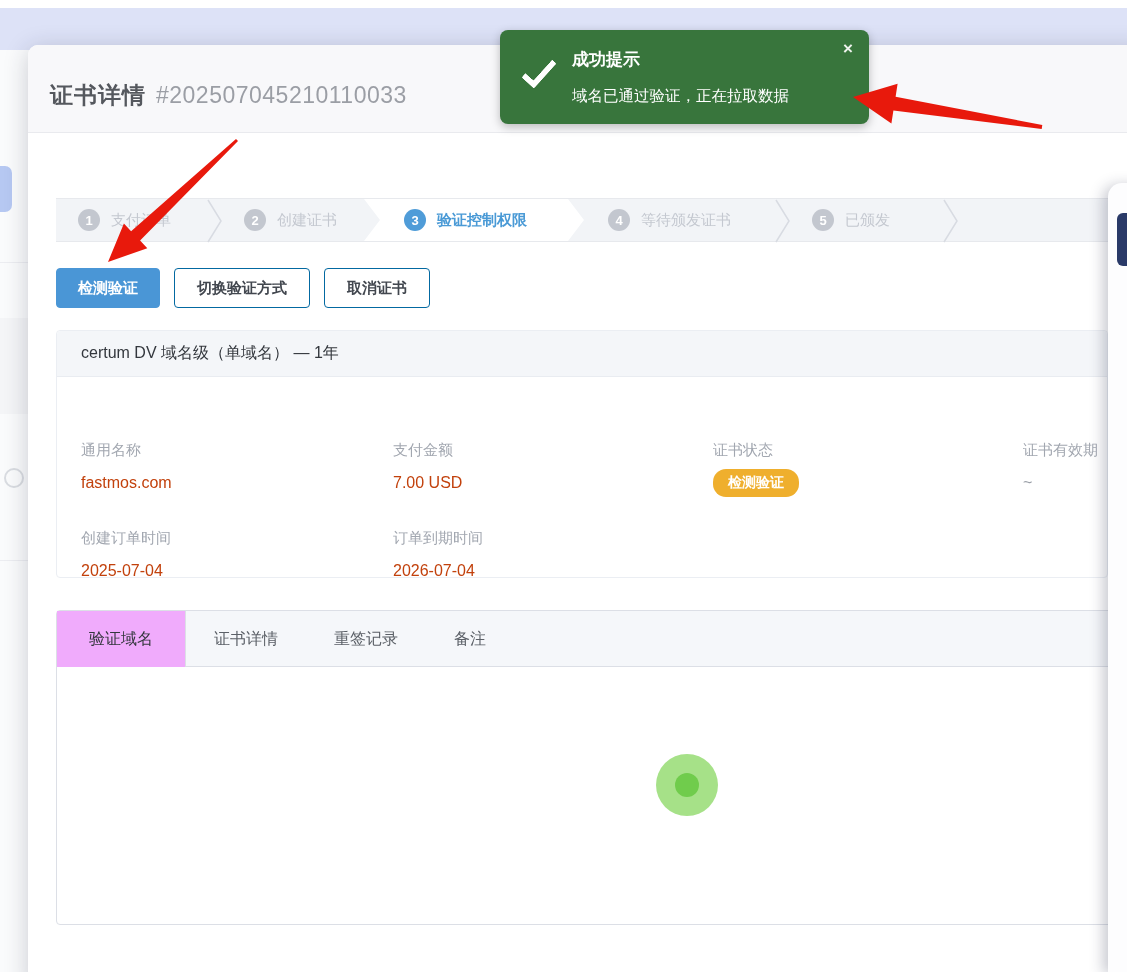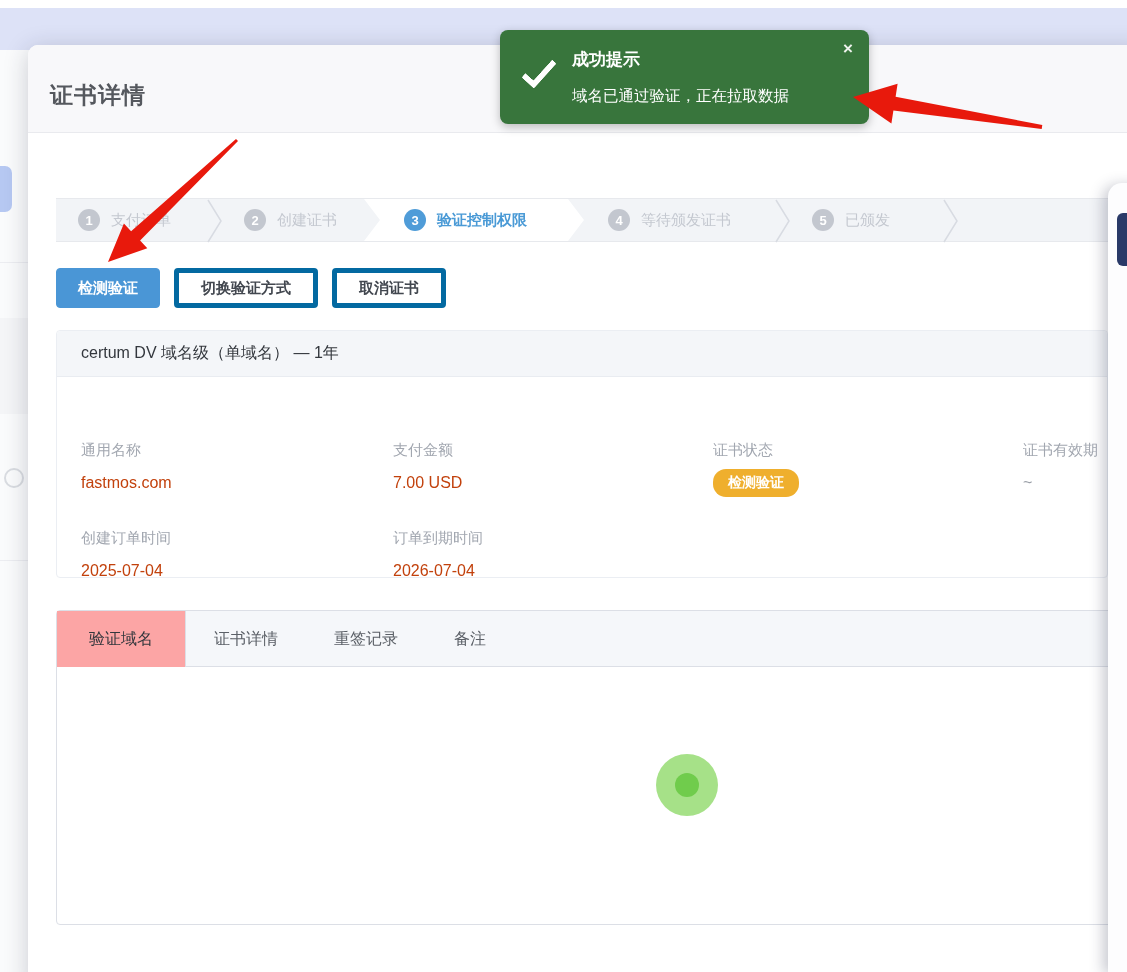--- a/index.html
+++ b/index.html
@@ -45,41 +45,41 @@
   .active-seg .step-num { background:#4f9cd8; }
   .active-seg .step-label { color:#4a9ad6; font-weight:bold; }
   .chev { flex:0 0 18px; height:44px; }
   .step-filler { flex:1 1 auto; }
 
   
   .actions { position:absolute; left:28px; top:223px; height:40px; display:flex; }
   .btn { height:40px; border-radius:4px; font-size:15px; font-weight:bold; display:flex; align-items:center;
          justify-content:center; cursor:pointer; }
   .btn-primary { background:#4a96d6; color:#ffffff; padding:0 21px; margin-right:14px; border:1px solid #4a96d6; }
-  .btn-plain { background:#ffffff; color:#42474f; border:5px solid #0369a1; padding:0 22px; margin-right:14px; }
+  .btn-plain { background:#ffffff; color:#42474f; border:1px solid #0369a1; padding:0 22px; margin-right:14px; }
 
   
   .card { position:absolute; left:28px; top:285px; width:1052px; height:248px; border:1px solid #ebeef3; border-radius:4px; background:#fff; }
   .card-header { height:46px; background:#f4f6f9; border-bottom:1px solid #e9ecf1; border-radius:4px 4px 0 0;
                  display:flex; align-items:center; padding-left:24px; font-size:16px; color:#33373d; }
   .field { position:absolute; }
   .f-label { font-size:15px; color:#a2a7b0; white-space:nowrap;margin-top:32px; }
   .f-value { font-size:16px; color:#c2410c; margin-top:14px; white-space:nowrap; }
   .fc0 { left:24px; }  .fc1 { left:336px; } .fc2 { left:656px; } .fc3 { left:966px; }
   .frow0 { top:78px; } .frow1 { top:166px; }
   .badge { display:inline-block; background:#efaf2d; color:#ffffff; font-size:14px; font-weight:bold;
            padding:5px 15px; border-radius:13px; margin-top:9px; }
   .tilde { color:#9ba0a8; }
 
   
   .tabs-box { position:absolute; left:28px; top:565px; width:1060px; height:315px; border:1px solid #dcdfe6;
               border-radius:4px; background:#ffffff; }
   .tab-strip { height:56px; background:#f5f7fa; border-bottom:1px solid #dcdfe6; border-radius:4px 4px 0 0; display:flex; }
   .tab { height:56px; padding:0 28px; display:flex; align-items:center; font-size:16px; color:#5b6067; cursor:pointer; }
-  .tab.active { background:#fca5a5; color:#33373d; border-right:1px solid #dcdfe6; padding:0 32px; }
+  .tab.active { background:#f0abfc; color:#33373d; border-right:1px solid #dcdfe6; padding:0 32px; }
   .loader-outer { position:absolute; left:599px; top:143px; width:62px; height:62px; border-radius:50%;
                   background:#a6e188; display:flex; align-items:center; justify-content:center; }
   .loader-inner { width:24px; height:24px; border-radius:50%; background:#70cc4c; }
 
   
   .right-panel { position:absolute; left:1108px; top:183px; width:40px; height:789px; background:#fdfdfe;
                  border-radius:14px 0 0 0; box-shadow:-5px 2px 14px rgba(40,45,70,.25); z-index:30; }
   .navy-btn { position:absolute; left:9px; top:30px; width:40px; height:53px; background:#2a3a68; border-radius:6px 0 0 6px; }
 
   
@@ -108,20 +108,21 @@
   <div class="bg-left-pill"></div>
   <div class="bg-left-line l1"></div>
   <div class="bg-left-block"></div>
   <div class="bg-left-line l3"></div>
   <div class="bg-left-circle"></div>
 
   <div class="modal">
 
     <div class="modal-header">
       <span class="modal-title">证书详情</span>
+      <span class="modal-number">#202507045210110033</span>
     </div>
 
     <div class="stepper">
       <div class="step s1">
         <span class="step-num">1</span>
         <span class="step-label">支付订单</span>
       </div>
       <svg class="chev" viewBox="0 0 18 44">
           <path d="M2 1 L15 22 L2 43" fill="none" stroke="#d8dbe2" stroke-width="1.5"></path>
         </svg>

